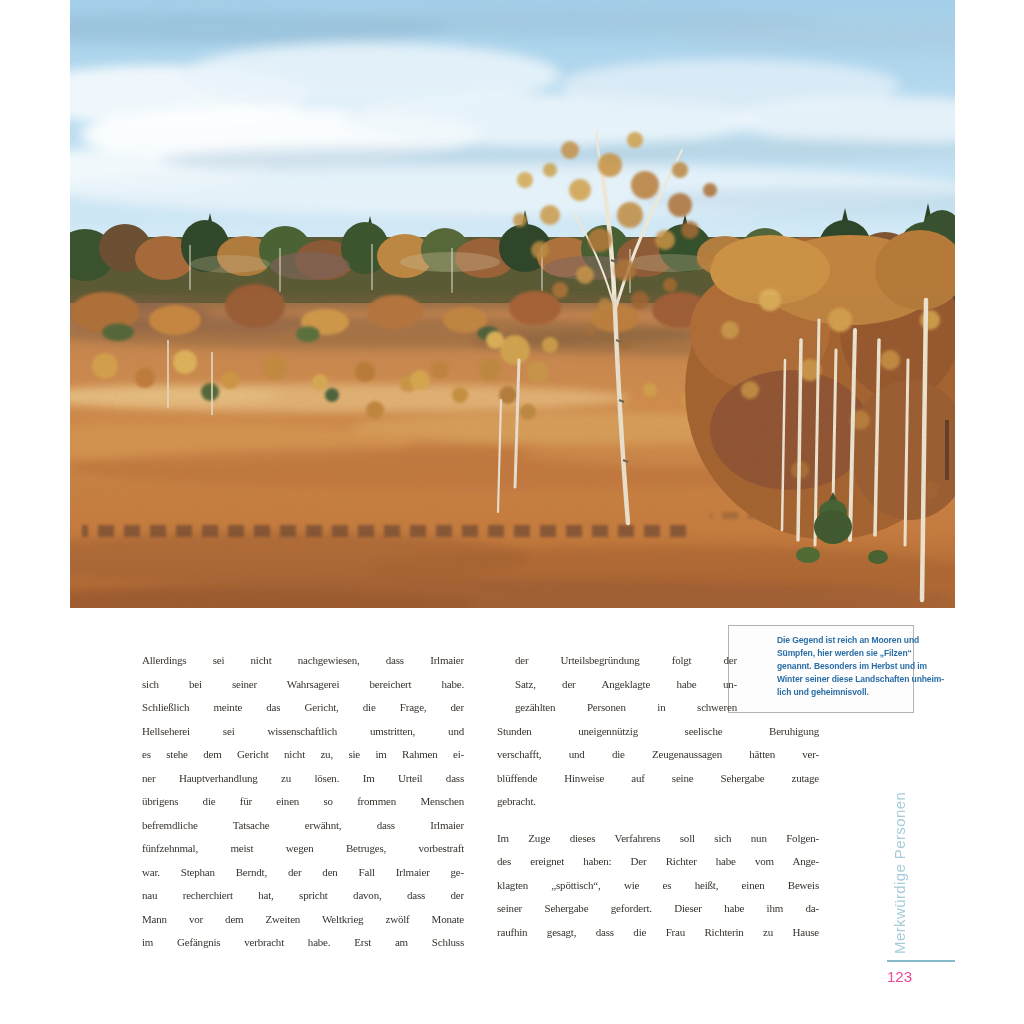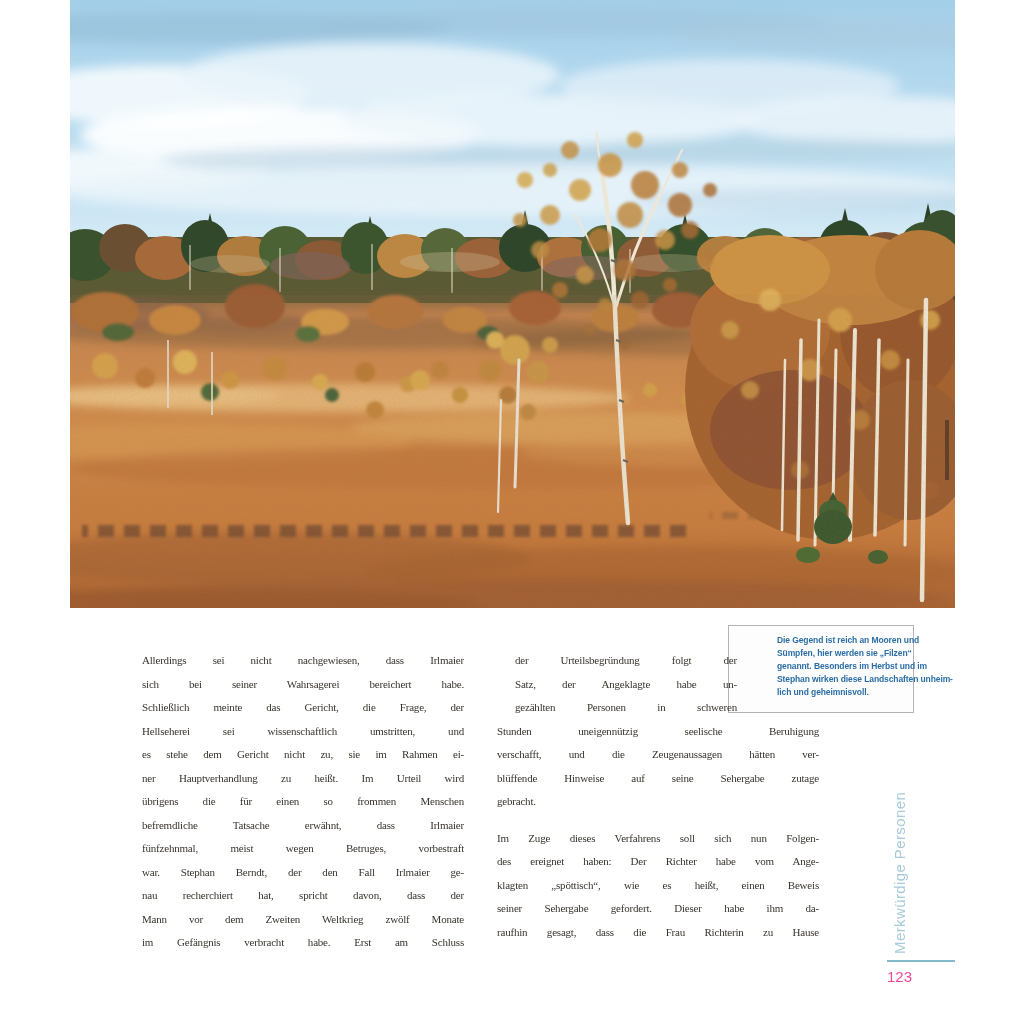--- a/index.html
+++ b/index.html
@@ -292,31 +292,31 @@
       </g>
 
       <rect x="0" y="295" width="885" height="313" filter="url(#grain)" opacity="0.28"></rect>
     </svg>
   </div>
 
   <div id="capbox" class="cap">
       <div class="tline">Die Gegend ist reich an Mooren und</div>
       <div class="tline">Sümpfen, hier werden sie „Filzen“</div>
       <div class="tline">genannt. Besonders im Herbst und im</div>
-      <div class="tline">Stephan wirken diese Landschaften unheim-</div>
+      <div class="tline">Winter seiner diese Landschaften unheim-</div>
       <div class="tline">lich und geheimnisvoll.</div>
     </div>
 
   <div id="leftcol" class="col jl">
       <div class="tline">Allerdings sei nicht nachgewiesen, dass Irlmaier</div>
       <div class="tline">sich bei seiner Wahrsagerei bereichert habe.</div>
       <div class="tline">Schließlich meinte das Gericht, die Frage, der</div>
       <div class="tline">Hellseherei sei wissenschaftlich umstritten, und</div>
       <div class="tline">es stehe dem Gericht nicht zu, sie im Rahmen ei-</div>
-      <div class="tline">ner Hauptverhandlung zu heißt. Im Urteil wird</div>
+      <div class="tline">ner Hauptverhandlung zu lösen. Im Urteil dass</div>
       <div class="tline">übrigens die für einen so frommen Menschen</div>
       <div class="tline">befremdliche Tatsache erwähnt, dass Irlmaier</div>
       <div class="tline">fünfzehnmal, meist wegen Betruges, vorbestraft</div>
       <div class="tline">war. Stephan Berndt, der den Fall Irlmaier ge-</div>
       <div class="tline">nau recherchiert hat, spricht davon, dass der</div>
       <div class="tline">Mann vor dem Zweiten Weltkrieg zwölf Monate</div>
       <div class="tline">im Gefängnis verbracht habe. Erst am Schluss</div>
     </div>
 
   <div id="rightcol" class="col">

